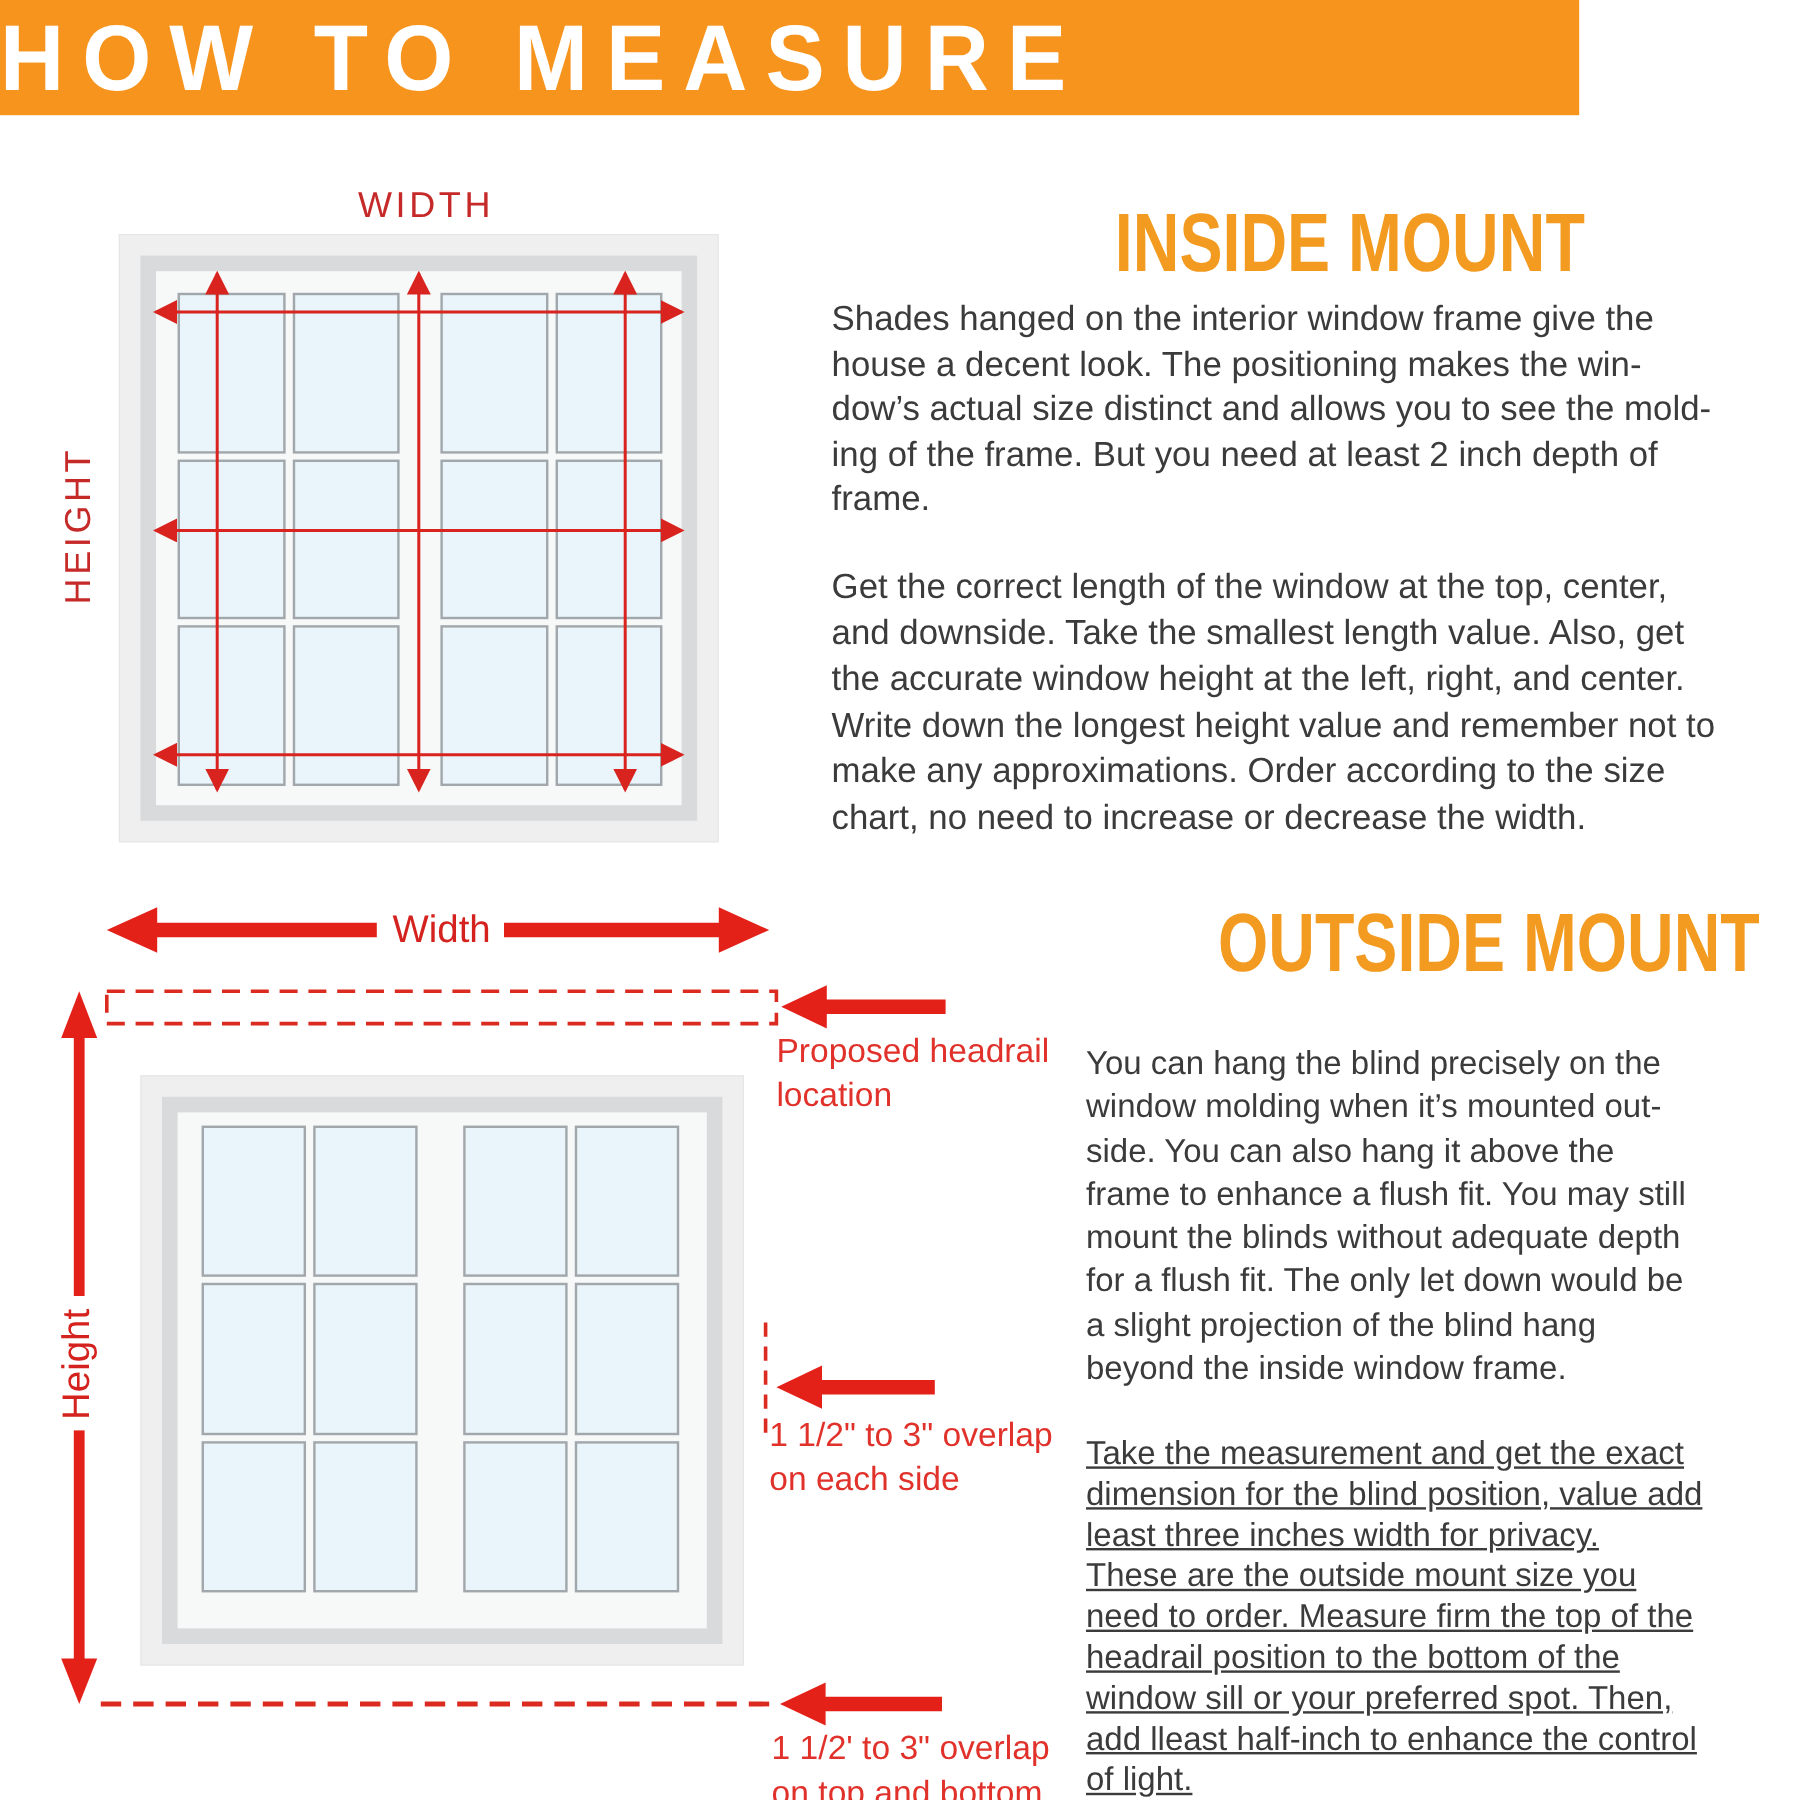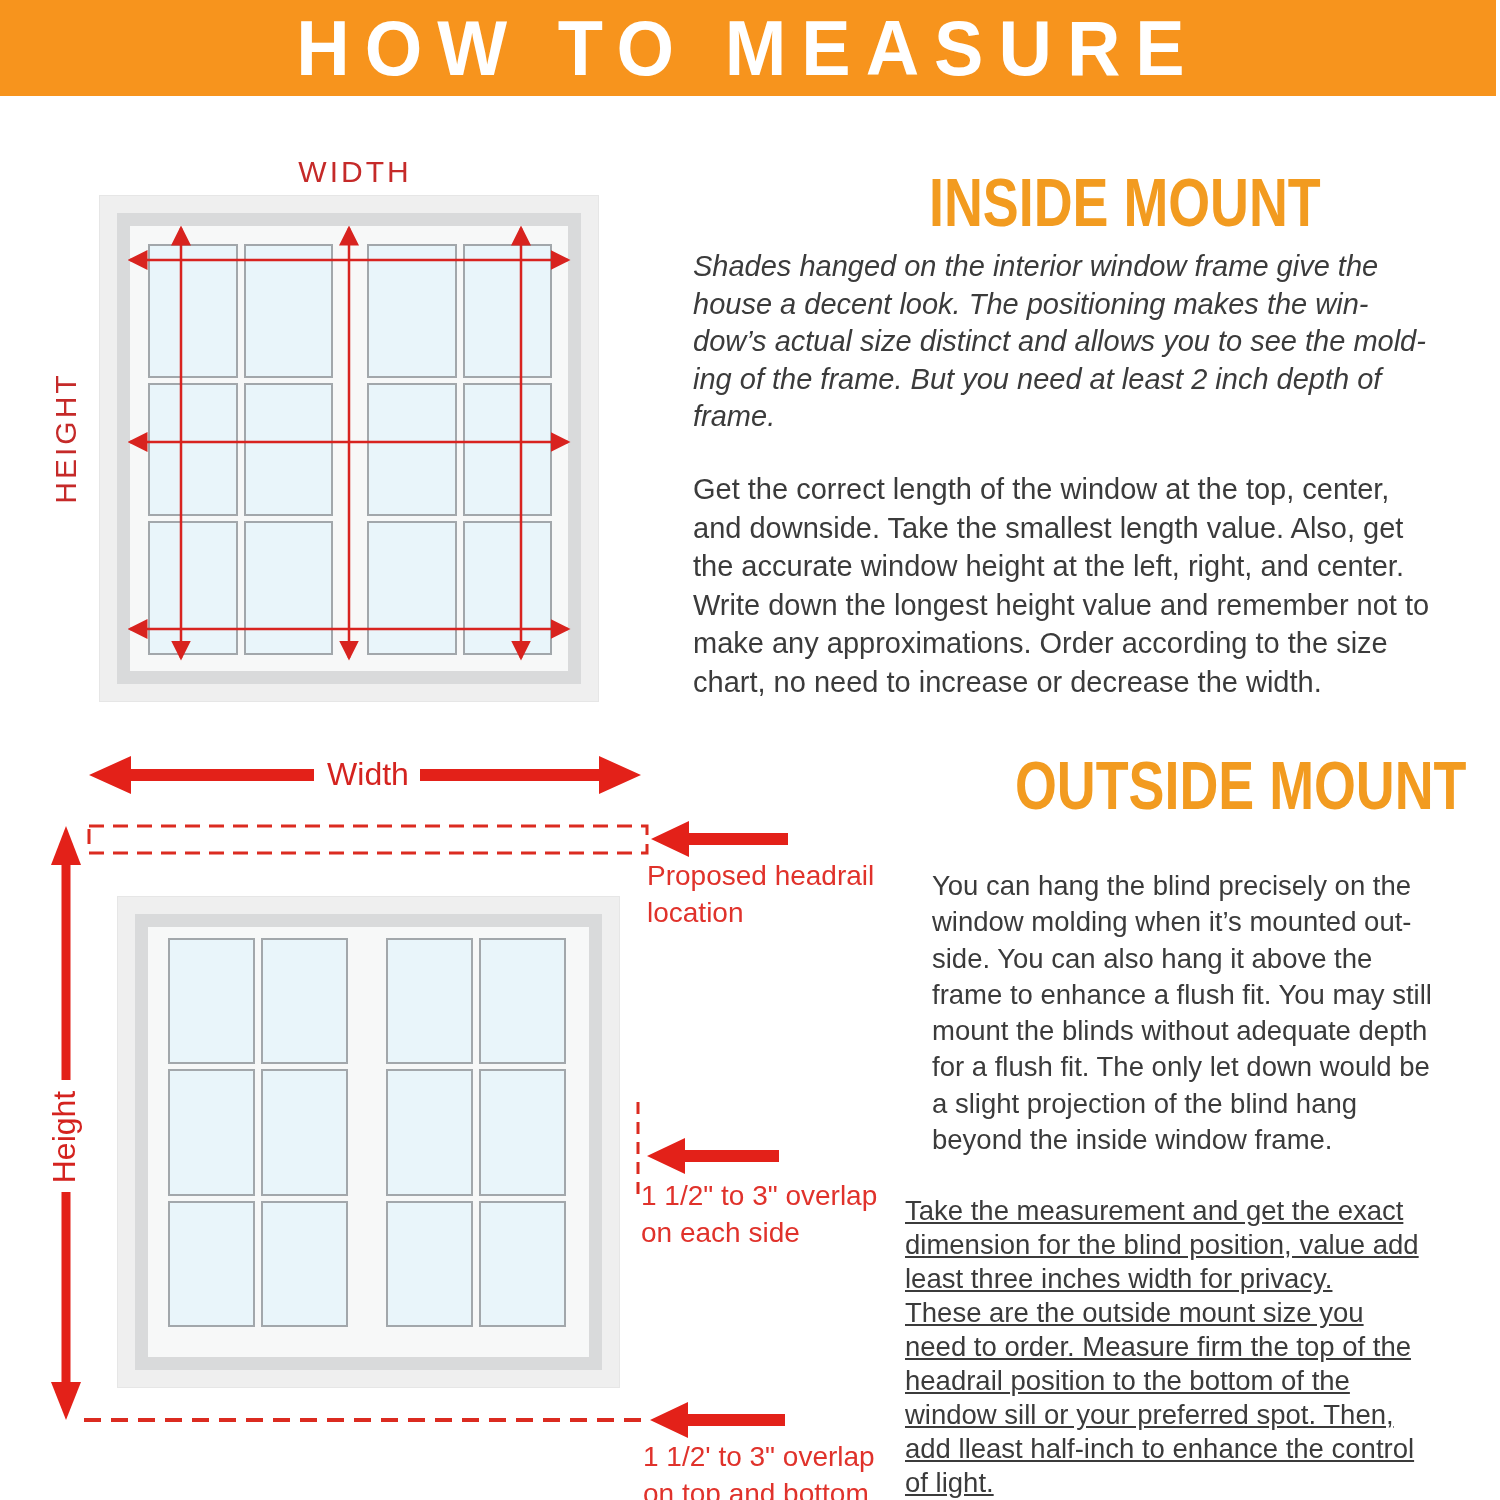--- a/index.html
+++ b/index.html
@@ -1,21 +1,21 @@
 <!DOCTYPE html>
 <html><head>
 <meta charset="utf-8">
 <style>
   html,body{margin:0;padding:0;}
   body{width:1500px;height:1500px;position:relative;background:#ffffff;
        font-family:"Liberation Sans", sans-serif;overflow:hidden;}
 
   
-  .banner{position:absolute;left:0;top:0;width:1496px;height:96px;
-          background:#f7941d;display:flex;align-items:center;justify-content:center;}
+  .banner{position:absolute;left:0;top:0;width:1316px;height:96px;
+          background:#f7941d;display:flex;align-items:center;justify-content:flex-start;}
   .banner-title{color:#ffffff;font-weight:bold;font-size:74px;letter-spacing:15px;
                 transform:scaleY(1.05);white-space:nowrap;}
 
   
   .window{position:absolute;background:#efefef;border:1px solid #e6e6e6;}
   .w-band{position:absolute;inset:17px;background:#d9dadb;}
   .w-inner{position:absolute;inset:30px;background:#f7f8f8;}
   .glass{position:absolute;display:flex;}
   .sash{flex:1;display:grid;gap:5px 6px;}
   .pane{background:#e9f5fa;border:2px solid #a2a7ab;}
@@ -27,24 +27,24 @@
   .rot{transform:translate(-50%,-50%) rotate(-90deg);transform-origin:center;}
   .red-note{position:absolute;color:#e0322b;font-size:28px;line-height:37px;white-space:nowrap;}
 
   
   .mount-heading{position:absolute;width:400px;text-align:center;color:#f29b20;
                  font-weight:bold;font-size:69px;white-space:nowrap;
                  transform:scaleX(0.78);}
   .body-block{position:absolute;color:#3b3b3b;}
   .body-block .tline{white-space:nowrap;}
   .in-p{font-size:29px;}
-  .in-p1 .tline{line-height:37.5px;font-style:italic;}
+  .in-p1 .tline{line-height:37.5px;}
   .in-p2 .tline{line-height:38.5px;}
   .out-p{font-size:27.5px;}
-  .out-p1 .tline{line-height:36.3px;margin-left:27px;}
+  .out-p1 .tline{line-height:36.3px;}
   .out-p2 .tline{line-height:34px;text-decoration:underline;}
 
   svg.overlay{position:absolute;left:0;top:0;pointer-events:none;}
 </style>
 </head>
 <body>
 
 <div class="banner">
   <div class="banner-title">HOW TO MEASURE</div>
 </div>

